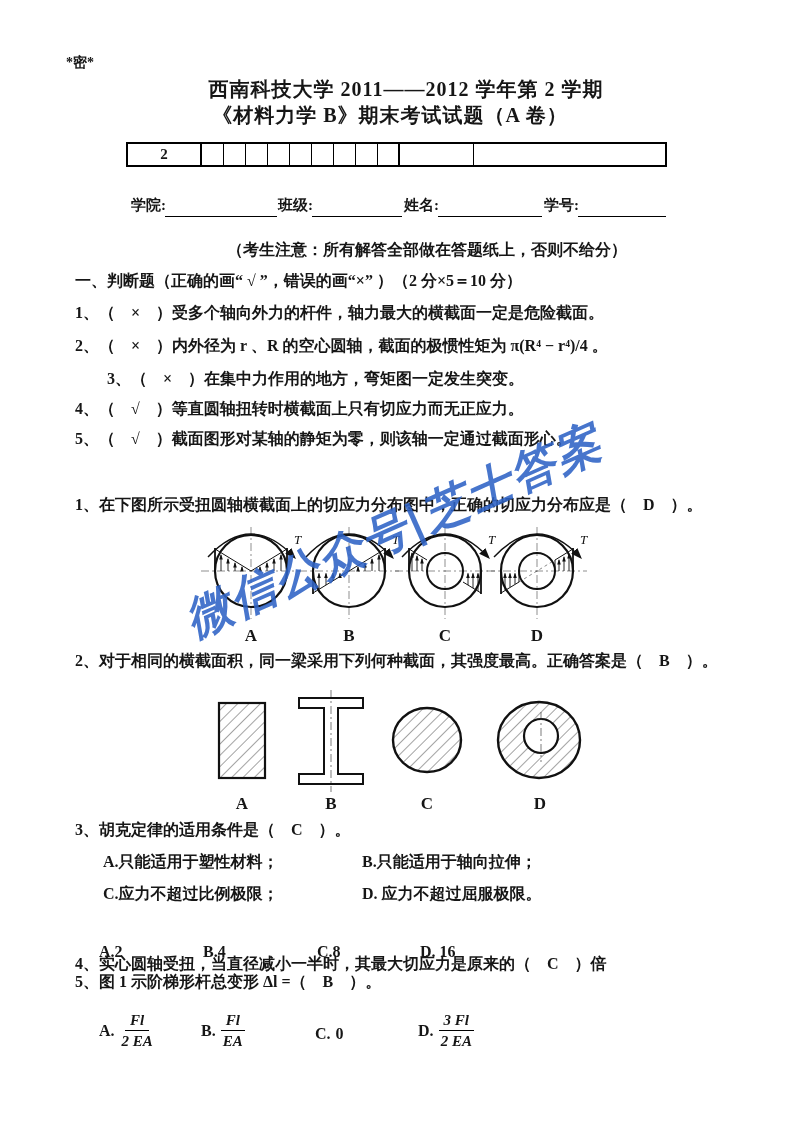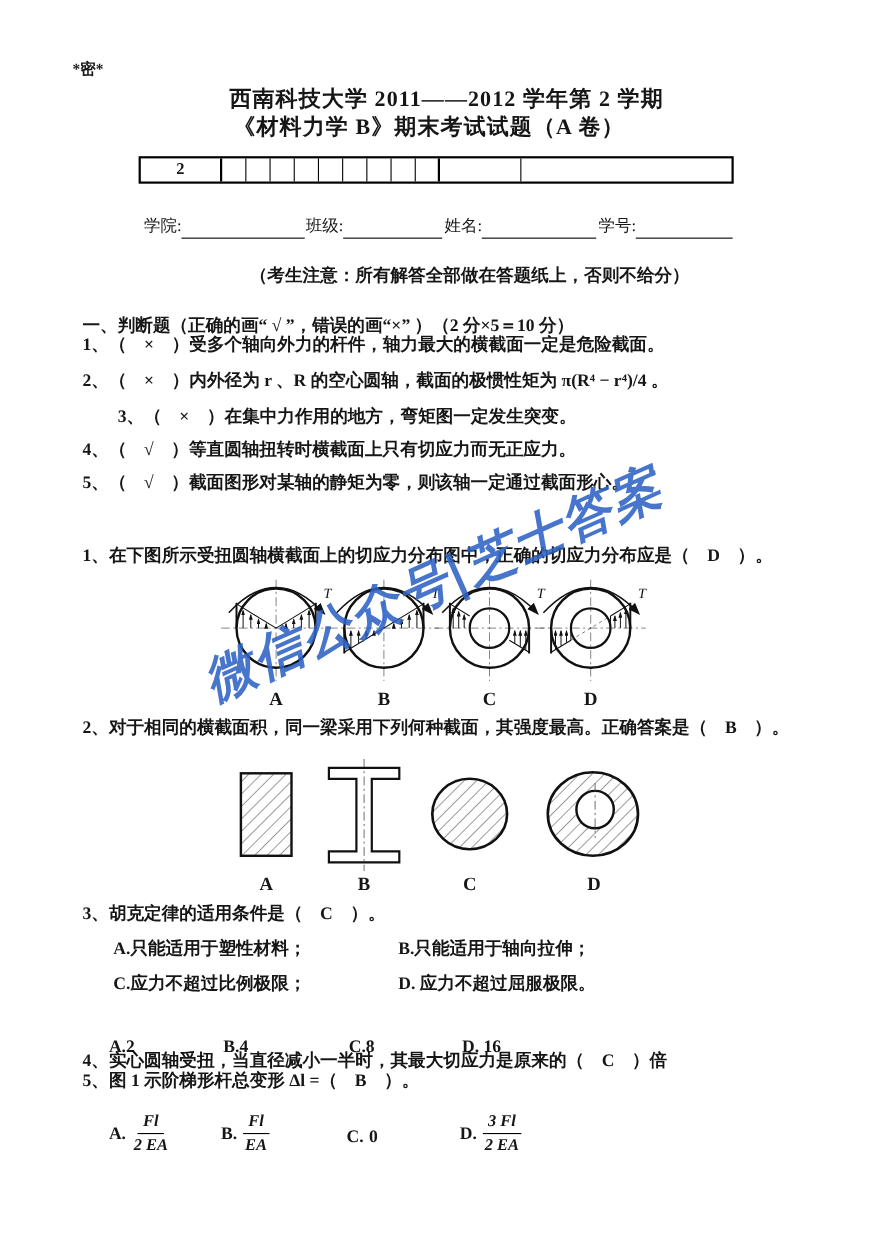--- a/index.html
+++ b/index.html
@@ -10,21 +10,21 @@
   .body-line{font-size:16px;font-weight:600;}
   .title{font-size:20px;font-weight:700;letter-spacing:1px;text-align:center;}
   
   .score-table{display:flex;border:2px solid #000;box-sizing:border-box;background:#fff;}
   .score-table .cell{border-right:1px solid #000;box-sizing:border-box;height:100%;
         display:flex;align-items:center;justify-content:center;font-weight:700;font-size:15px;}
   .score-table .cell.last{border-right:none;}
   .score-table .thick{border-right-width:2px;}
   
   .blank{display:inline-block;border-bottom:1.5px solid #000;height:18px;vertical-align:bottom;}
-  .info-label{font-size:15px;font-weight:400;}
+  .info-label{font-size:15px;font-weight:700;}
   
   .fig-label{font-size:17px;font-weight:700;text-align:center;}
   
   .opt-frac{display:flex;align-items:center;gap:5px;font-size:16px;font-weight:600;}
   .frac{display:inline-flex;flex-direction:column;align-items:center;
         font-style:italic;font-weight:700;font-size:15px;line-height:1.35;
         font-family:"Liberation Serif","DejaVu Serif",serif;}
   .frac .num{border-bottom:1.6px solid #000;padding:0 5px;}
   .frac .den{padding:0 2px;}
   
@@ -66,21 +66,21 @@
     <span class="abs info-label" style="left:278px;top:0;">班级:</span>
     <span class="abs blank" style="left:312px;top:2px;width:90px;"></span>
     <span class="abs info-label" style="left:404px;top:0;">姓名:</span>
     <span class="abs blank" style="left:438px;top:2px;width:104px;"></span>
     <span class="abs info-label" style="left:544px;top:0;">学号:</span>
     <span class="abs blank" style="left:578px;top:2px;width:88px;"></span>
   </div>
 
   <div class="abs body-line b" style="left:227px;top:240px;">（考生注意：所有解答全部做在答题纸上，否则不给分）</div>
 
-  <div class="abs body-line b" style="left:75px;top:271px;margin-top:15px;">一、判断题（正确的画“ √ ”，错误的画“×” ）（2 分×5＝10 分）</div>
+  <div class="abs body-line b" style="left:75px;top:271px;">一、判断题（正确的画“ √ ”，错误的画“×” ）（2 分×5＝10 分）</div>
   <div class="abs body-line" style="left:75px;top:303px;">1、（　×　）受多个轴向外力的杆件，轴力最大的横截面一定是危险截面。</div>
   <div class="abs body-line" style="left:75px;top:336px;">2、（　×　）内外径为 r 、R 的空心圆轴，截面的极惯性矩为 π(R⁴ − r⁴)/4 。</div>
   <div class="abs body-line" style="left:75px;top:369px;margin-left:32px;">3、（　×　）在集中力作用的地方，弯矩图一定发生突变。</div>
   <div class="abs body-line" style="left:75px;top:399px;">4、（　√　）等直圆轴扭转时横截面上只有切应力而无正应力。</div>
   <div class="abs body-line" style="left:75px;top:429px;">5、（　√　）截面图形对某轴的静矩为零，则该轴一定通过截面形心。</div>
 
   <div class="abs body-line" style="left:75px;top:495px;">1、在下图所示受扭圆轴横截面上的切应力分布图中，正确的切应力分布应是（　D　）。</div>
 
   <svg class="abs" style="left:195px;top:507px;" width="112" height="114" viewBox="0 0 112 114">
     <defs>

